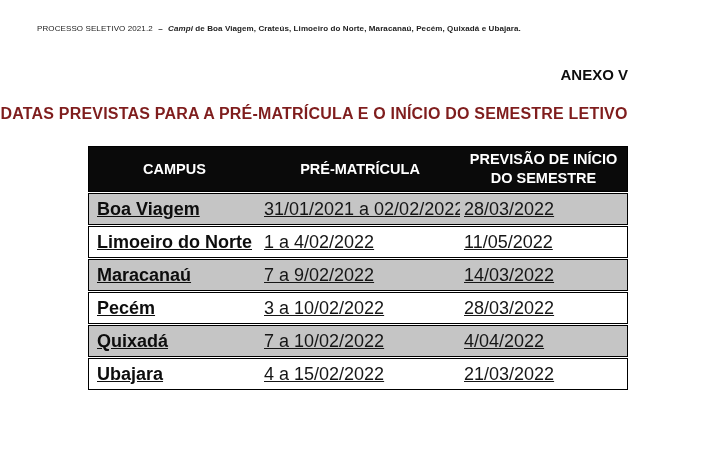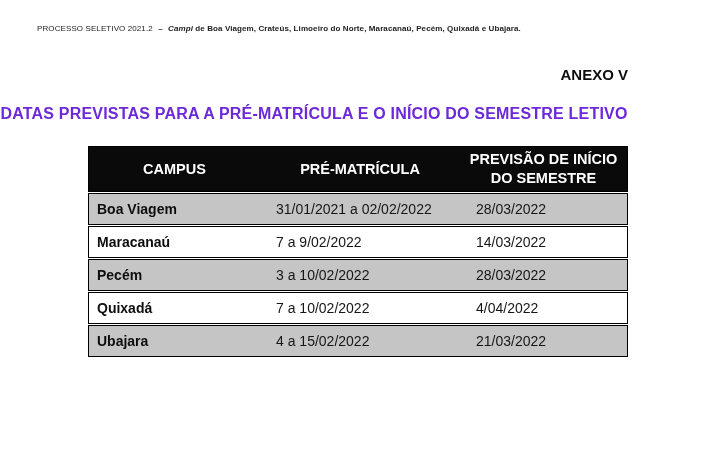--- a/index.html
+++ b/index.html
@@ -40,21 +40,21 @@
     margin: 0;
   }
   .subtitle {
     position: absolute;
     top: 105px;
     left: 0;
     width: 100%;
     text-align: center;
     font-size: 16px;
     font-weight: bold;
-    color: #6d28d9;
+    color: #7f1d1d;
     margin: 0;
     letter-spacing: 0.2px;
   }
   table.schedule {
     position: absolute;
     left: 88px;
     top: 145px;
     width: 540px;
     border-collapse: separate;
     border-spacing: 0 1px;
@@ -73,27 +73,28 @@
     text-align: center;
     vertical-align: middle;
     padding: 0 4px;
     border-top: 1px solid #000000;
     border-bottom: 1px solid #000000;
   }
   table.schedule th:first-child { border-left: 1px solid #000000; text-align: center; }
   table.schedule th:last-child  { border-right: 1px solid #000000; margin-top: 48px; }
   table.schedule td {
     height: 30px;
-    font-size: 14px;
+    font-size: 18px;
     vertical-align: middle;
-    padding: 0 16px;
+    padding: 0 4px;
     border-top: 1px solid #000000;
     border-bottom: 1px solid #000000;
     overflow: hidden;
     white-space: nowrap;
+    text-decoration: underline;
   }
   table.schedule td:first-child {
     border-left: 1px solid #000000;
     font-weight: bold;
     text-align: left;
     padding-left: 8px;
     color: #0d0d0d;
   }
   table.schedule td:last-child { border-right: 1px solid #000000; margin-top: 12px; }
   table.schedule td.center { color: #161616; }
@@ -129,20 +130,25 @@
         <th>PREVISÃO DE INÍCIO DO SEMESTRE</th>
       </tr>
     </thead>
     <tbody>
       <tr>
         <td>Boa Viagem</td>
         <td class="center">31/01/2021 a 02/02/2022</td>
         <td class="center">28/03/2022</td>
       </tr>
       <tr>
+        <td>Limoeiro do Norte</td>
+        <td class="center">1 a 4/02/2022</td>
+        <td class="center">11/05/2022</td>
+      </tr>
+      <tr>
         <td>Maracanaú</td>
         <td class="center">7 a 9/02/2022</td>
         <td class="center">14/03/2022</td>
       </tr>
       <tr>
         <td>Pecém</td>
         <td class="center">3 a 10/02/2022</td>
         <td class="center">28/03/2022</td>
       </tr>
       <tr>

